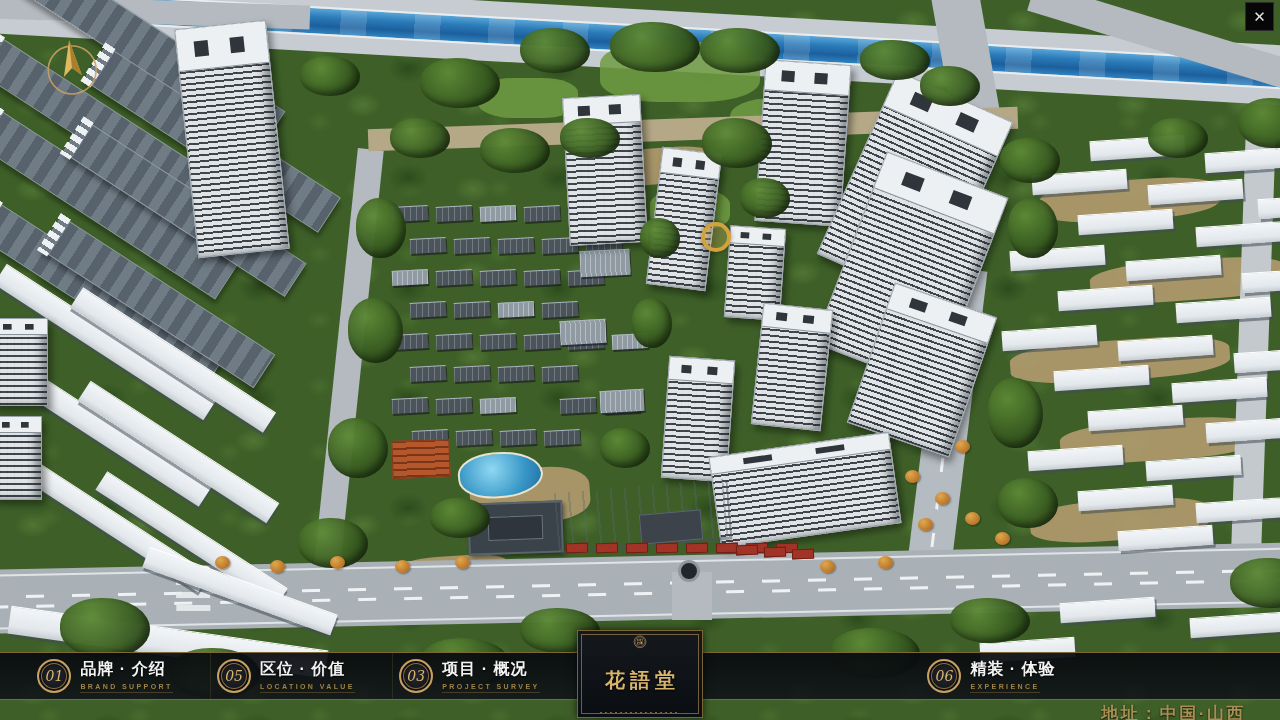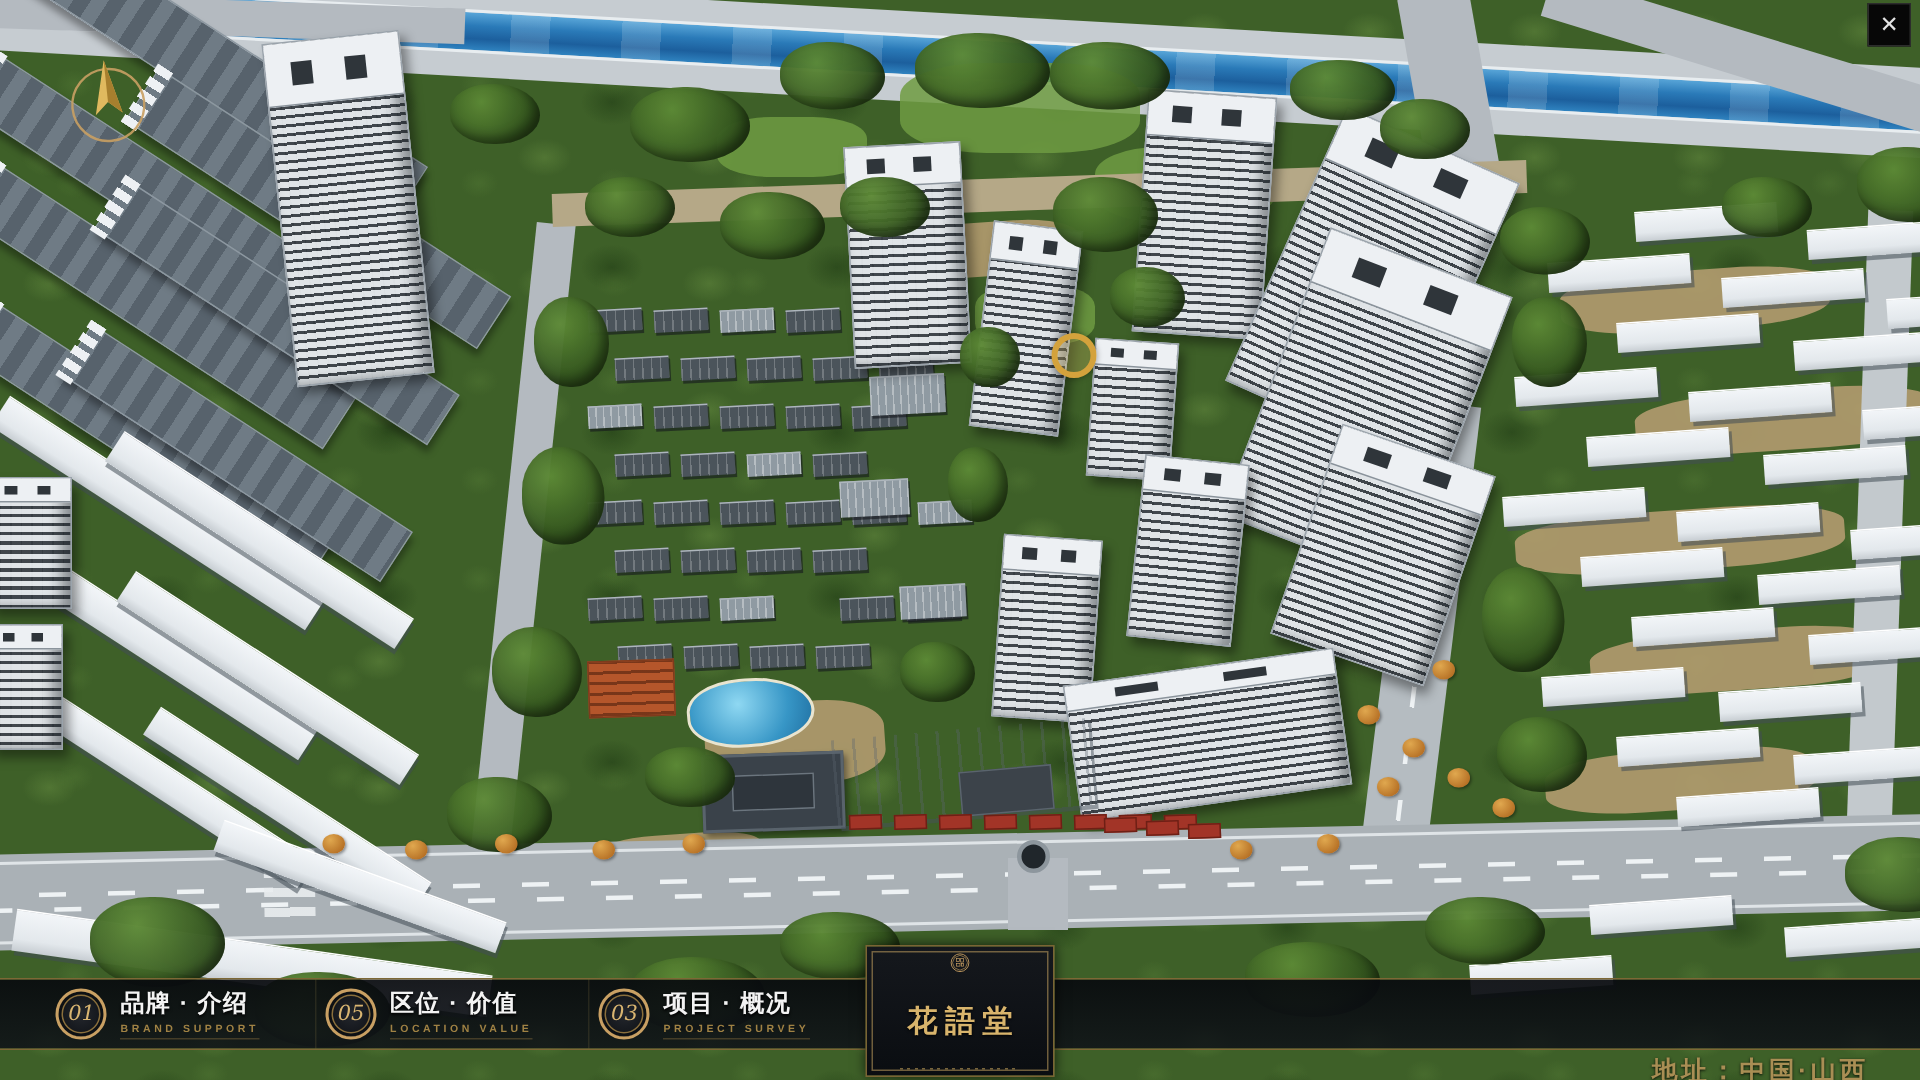--- a/index.html
+++ b/index.html
@@ -380,19 +380,28 @@
           <rect x="17" y="16" width="3" height="4" fill="none" stroke="#c9a063" stroke-width="1"></rect>
         </svg>
         <div class="logo-text">花語堂</div>
         <div class="logo-tagline"></div>
       </div>
     </div>
 
     <div class="nav-group">
 
 
+      <div class="nav-item">
+        <div class="badge">
+            <span>06</span>
+          </div>
+        <div class="nav-text">
+            <div class="nav-title">精装 · 体验</div>
+        <div class="nav-sub">EXPERIENCE</div>
+          </div>
+      </div>
 
 
     </div>
   </div>
 
   <div class="address">地址：中国·山西</div>
 </div>
 
 </body></html>

